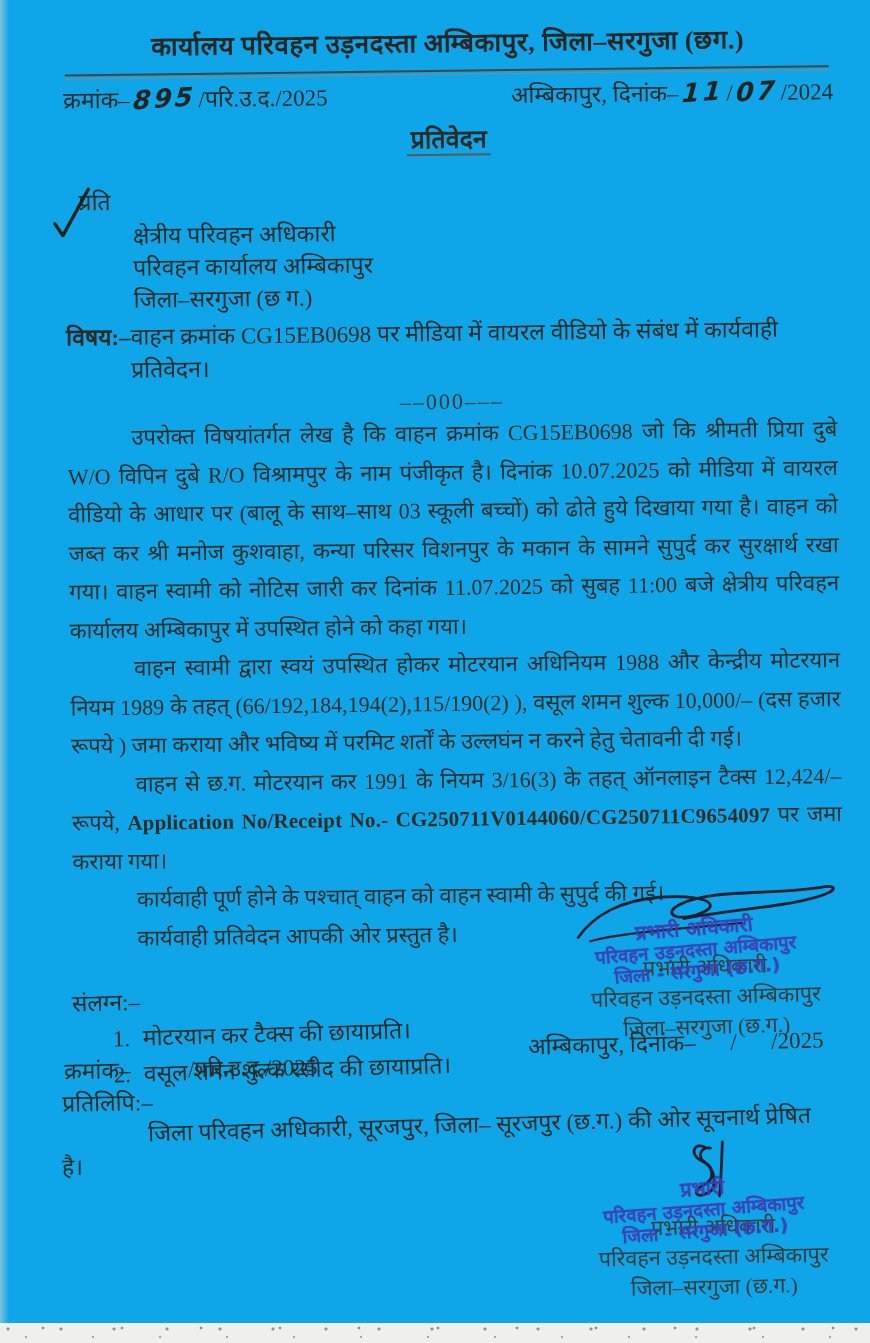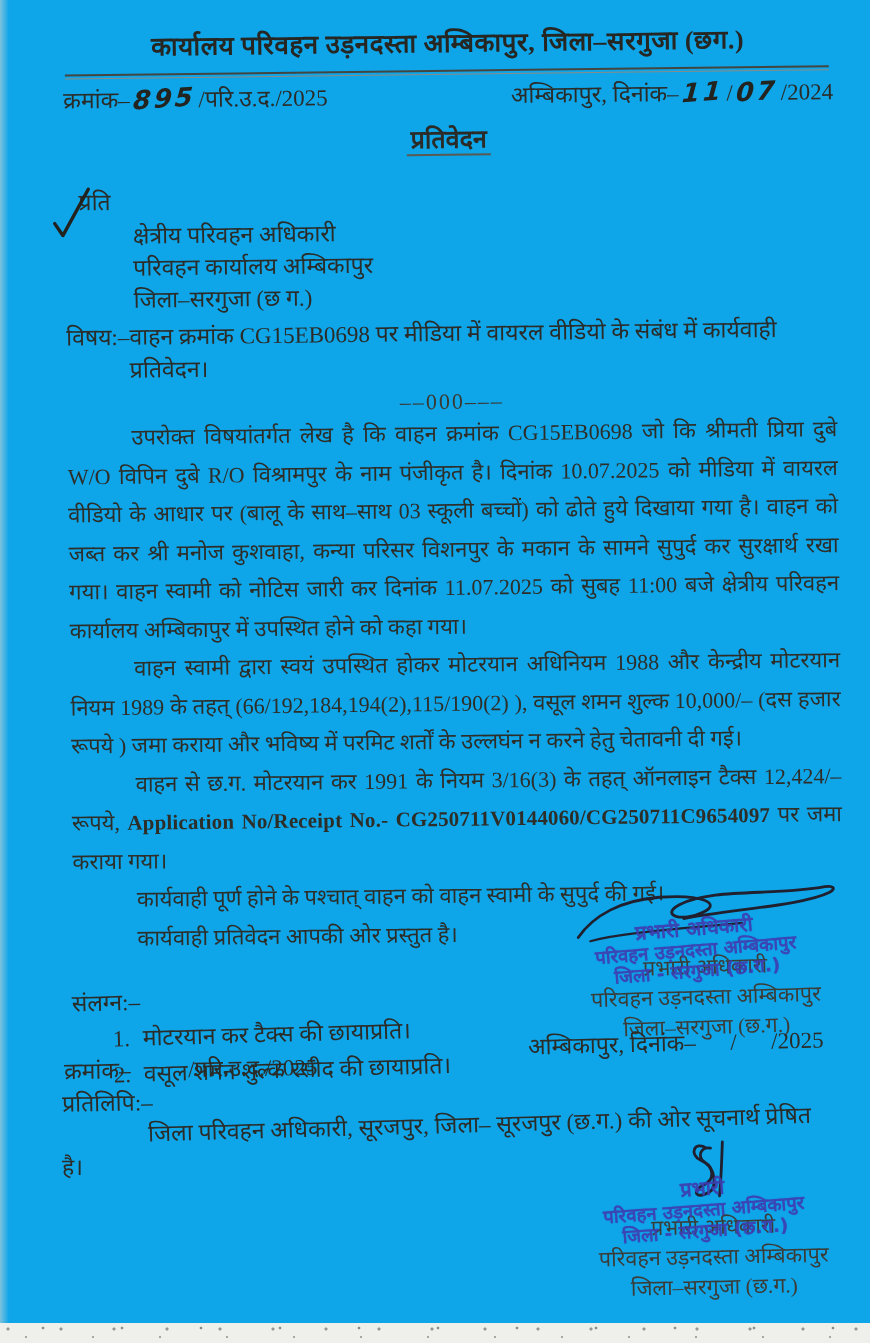--- a/index.html
+++ b/index.html
@@ -60,21 +60,21 @@
     padding-left:14px;
   }
   .tick-svg{position:absolute;left:-16px;top:-6px;}
   .addressee{
     margin:4px 0 0 68px;
     font-size:23px;line-height:32px;
   }
   .subject-row{
     display:flex;margin-top:4px;font-size:23px;line-height:33px;
   }
-  .subject-label{white-space:nowrap;font-weight:400;}
+  .subject-label{white-space:nowrap;font-weight:700;}
   .subject-text{max-width:700px;}
   .separator{
     text-align:center;font-size:22px;letter-spacing:2px;
     margin-top:6px;color:#3a3a34;
   }
   .body-text p{
     margin:0;
     font-size:22px;line-height:38.5px;
     text-indent:64px;
     text-align:justify;

